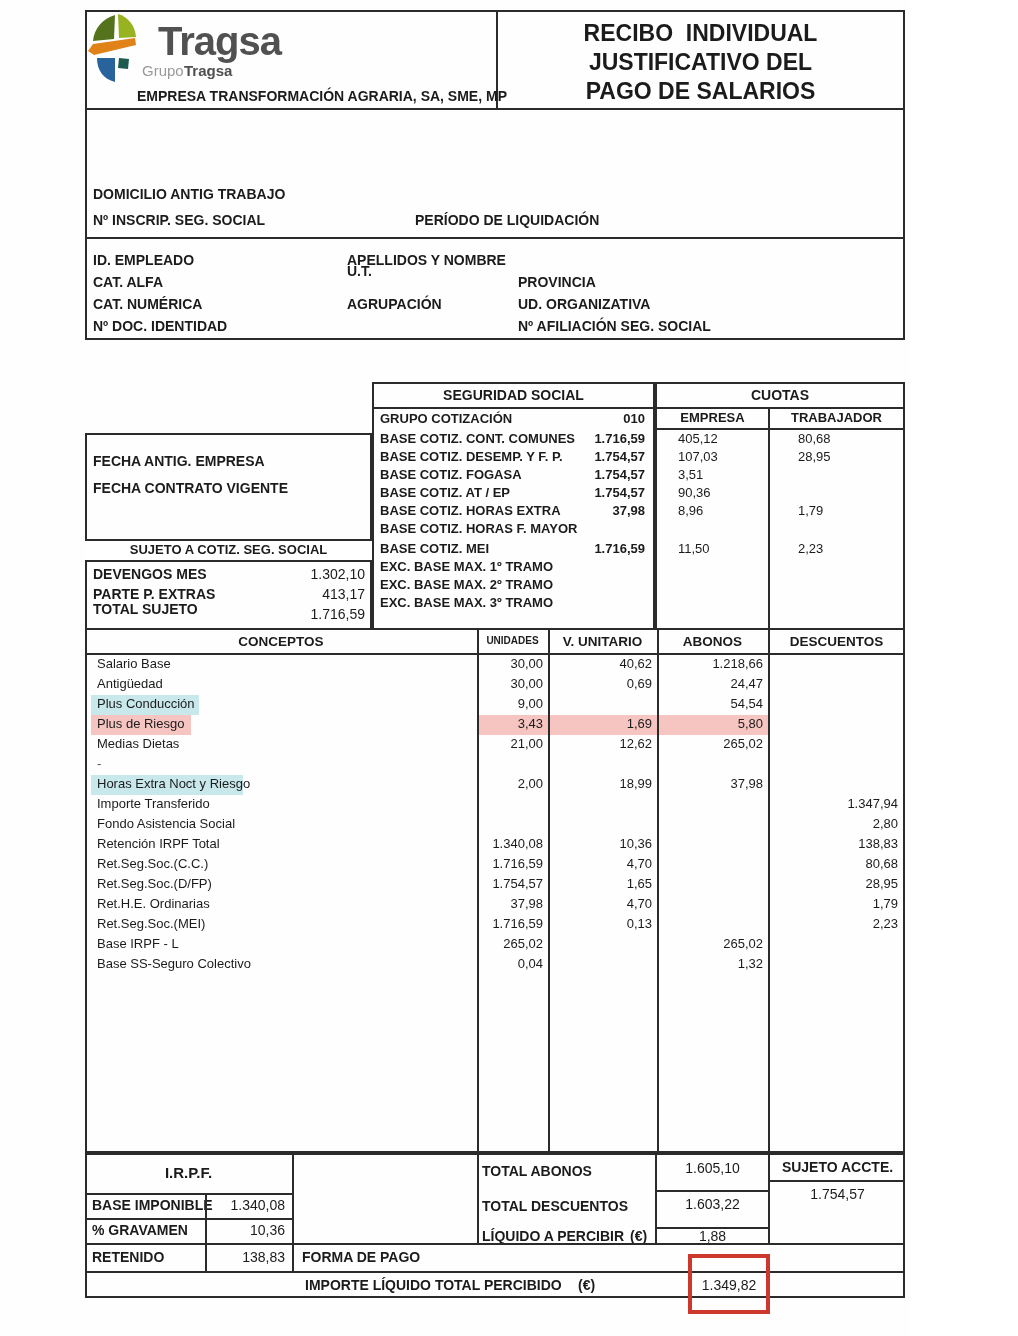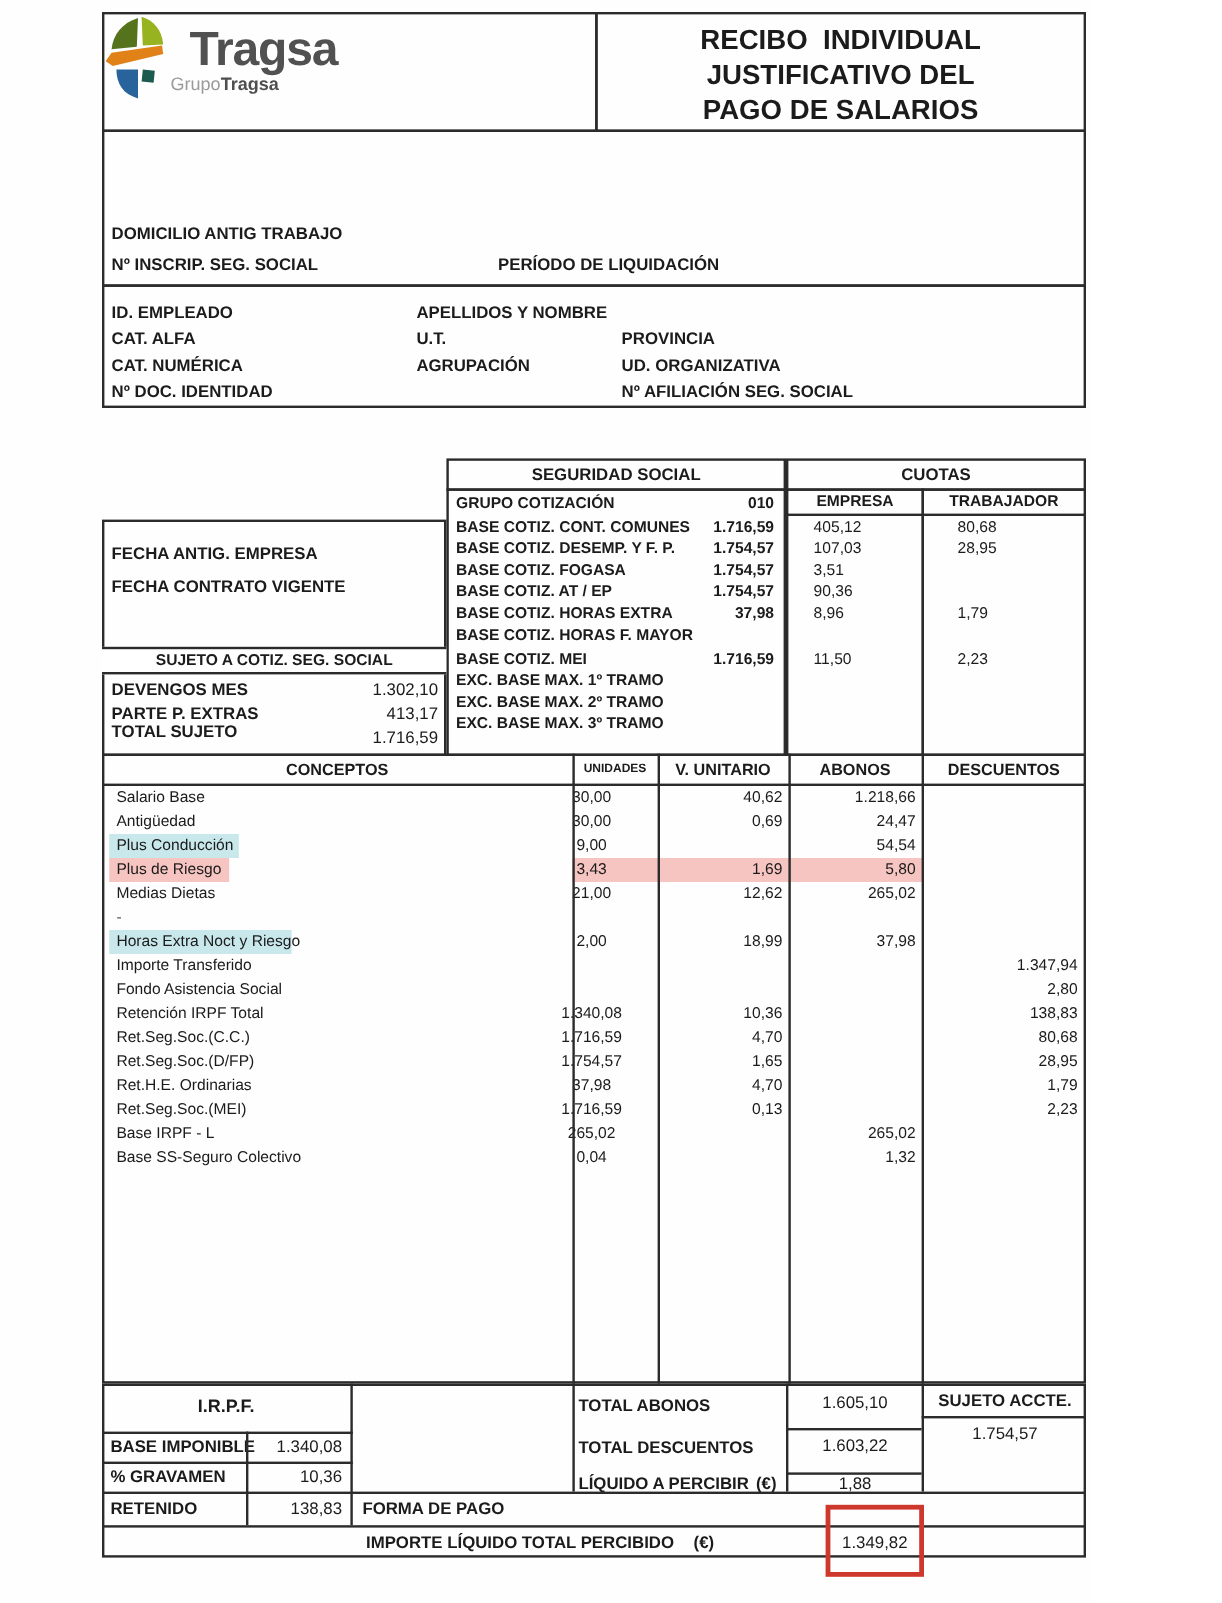--- a/index.html
+++ b/index.html
@@ -19,21 +19,21 @@
   .rt{text-align:right}
   .vline{position:absolute;width:2px;background:var(--line);z-index:2}
   .hline{position:absolute;height:2px;background:var(--line);z-index:2}
   .f13{font-size:13px}.f14{font-size:14px}.f15{font-size:15px}
   .title-line{position:absolute;left:496px;width:409px;text-align:center;
               font-weight:bold;font-size:23px;white-space:pre}
   
   .crow{position:absolute;left:85px;width:820px;height:20px;font-size:13px}
   .crow span{z-index:1}
   .c-lab{position:absolute;left:12px;top:0}
-  .c-uni{position:absolute;left:344px;width:128px;top:0;text-align:center}
+  .c-uni{position:absolute;left:330px;width:128px;top:0;text-align:right}
   .c-vu{position:absolute;left:460px;width:107px;top:0;text-align:right}
   .c-ab{position:absolute;left:570px;width:108px;top:0;text-align:right}
   .c-de{position:absolute;left:705px;width:108px;top:0;text-align:right}
   .hl{position:absolute;top:-1px;height:20px;z-index:0;display:block}
   .hl-cyan{background:var(--highlight-cyan)}
   .hl-pink{background:var(--highlight-pink)}
   
   .srow{position:absolute;left:372px;width:283px;height:18px;font-size:13px;font-weight:bold}
   .s-lab{position:absolute;left:8px;top:0}
   .s-val{position:absolute;left:140px;width:133px;top:0;text-align:right}
@@ -56,35 +56,36 @@
   <svg style="position:absolute;left:88px;top:13px" width="52" height="72" viewBox="0 0 52 72">
     <path d="M27,2 C14,6 6,16 5,28 L26,26 Z" fill="var(--logo-dark-green)"></path>
     <path d="M30,1 C40,4 47,12 48,24 L31,25 Z" fill="var(--logo-light-green)"></path>
     <path d="M0,38 L5,31 L47,25 L48,32 L6,42 Z" fill="var(--logo-orange)"></path>
     <path d="M9,45 L27,45 L27,69 C15,66 9,57 9,45 Z" fill="var(--logo-blue)"></path>
     <path d="M31,45 L41,46 L40,56 L30,55 Z" fill="var(--logo-teal)"></path>
   </svg>
   <span class="t" style="left:158px;top:18px;font-size:40px;font-weight:bold;color:#515151;letter-spacing:-1px">Tragsa</span>
   <span class="t" style="left:142px;top:62px;font-size:15px;color:#9a9a9a">Grupo</span>
   <span class="t" style="left:184px;top:62px;font-size:15px;font-weight:bold;color:#4f4f4f">Tragsa</span>
+  <span class="t bold f14" style="left:137px;top:88px">EMPRESA TRANSFORMACIÓN AGRARIA, SA, SME, MP</span>
 
   <span class="title-line" style="top:20px">RECIBO  INDIVIDUAL</span>
   <span class="title-line" style="top:49px">JUSTIFICATIVO DEL</span>
   <span class="title-line" style="top:78px">PAGO DE SALARIOS</span>
 
   <div class="b" style="left:85px;top:108px;width:820px;height:131px"></div>
   <span class="t bold f14" style="left:93px;top:186px">DOMICILIO ANTIG TRABAJO</span>
   <span class="t bold f14" style="left:93px;top:212px">Nº INSCRIP. SEG. SOCIAL</span>
   <span class="t bold f14" style="left:415px;top:212px">PERÍODO DE LIQUIDACIÓN</span>
 
   <div class="b" style="left:85px;top:237px;width:820px;height:103px"></div>
   <span class="t bold f14" style="left:93px;top:252px">ID. EMPLEADO</span>
   <span class="t bold f14" style="left:347px;top:252px">APELLIDOS Y NOMBRE</span>
   <span class="t bold f14" style="left:93px;top:274px">CAT. ALFA</span>
-  <span class="t bold f14" style="left:347px;top:274px">U.T.</span>
+  <span class="t bold f14" style="left:347px;top:263px">U.T.</span>
   <span class="t bold f14" style="left:518px;top:274px">PROVINCIA</span>
   <span class="t bold f14" style="left:93px;top:296px">CAT. NUMÉRICA</span>
   <span class="t bold f14" style="left:347px;top:296px">AGRUPACIÓN</span>
   <span class="t bold f14" style="left:518px;top:296px">UD. ORGANIZATIVA</span>
   <span class="t bold f14" style="left:93px;top:318px">Nº DOC. IDENTIDAD</span>
   <span class="t bold f14" style="left:518px;top:318px">Nº AFILIACIÓN SEG. SOCIAL</span>
 
   <div class="b" style="left:372px;top:382px;width:283px;height:27px"></div>
   <div class="b" style="left:655px;top:382px;width:250px;height:27px"></div>
   <span class="t bold f14 ctr" style="left:372px;top:387px;width:283px">SEGURIDAD SOCIAL</span>

